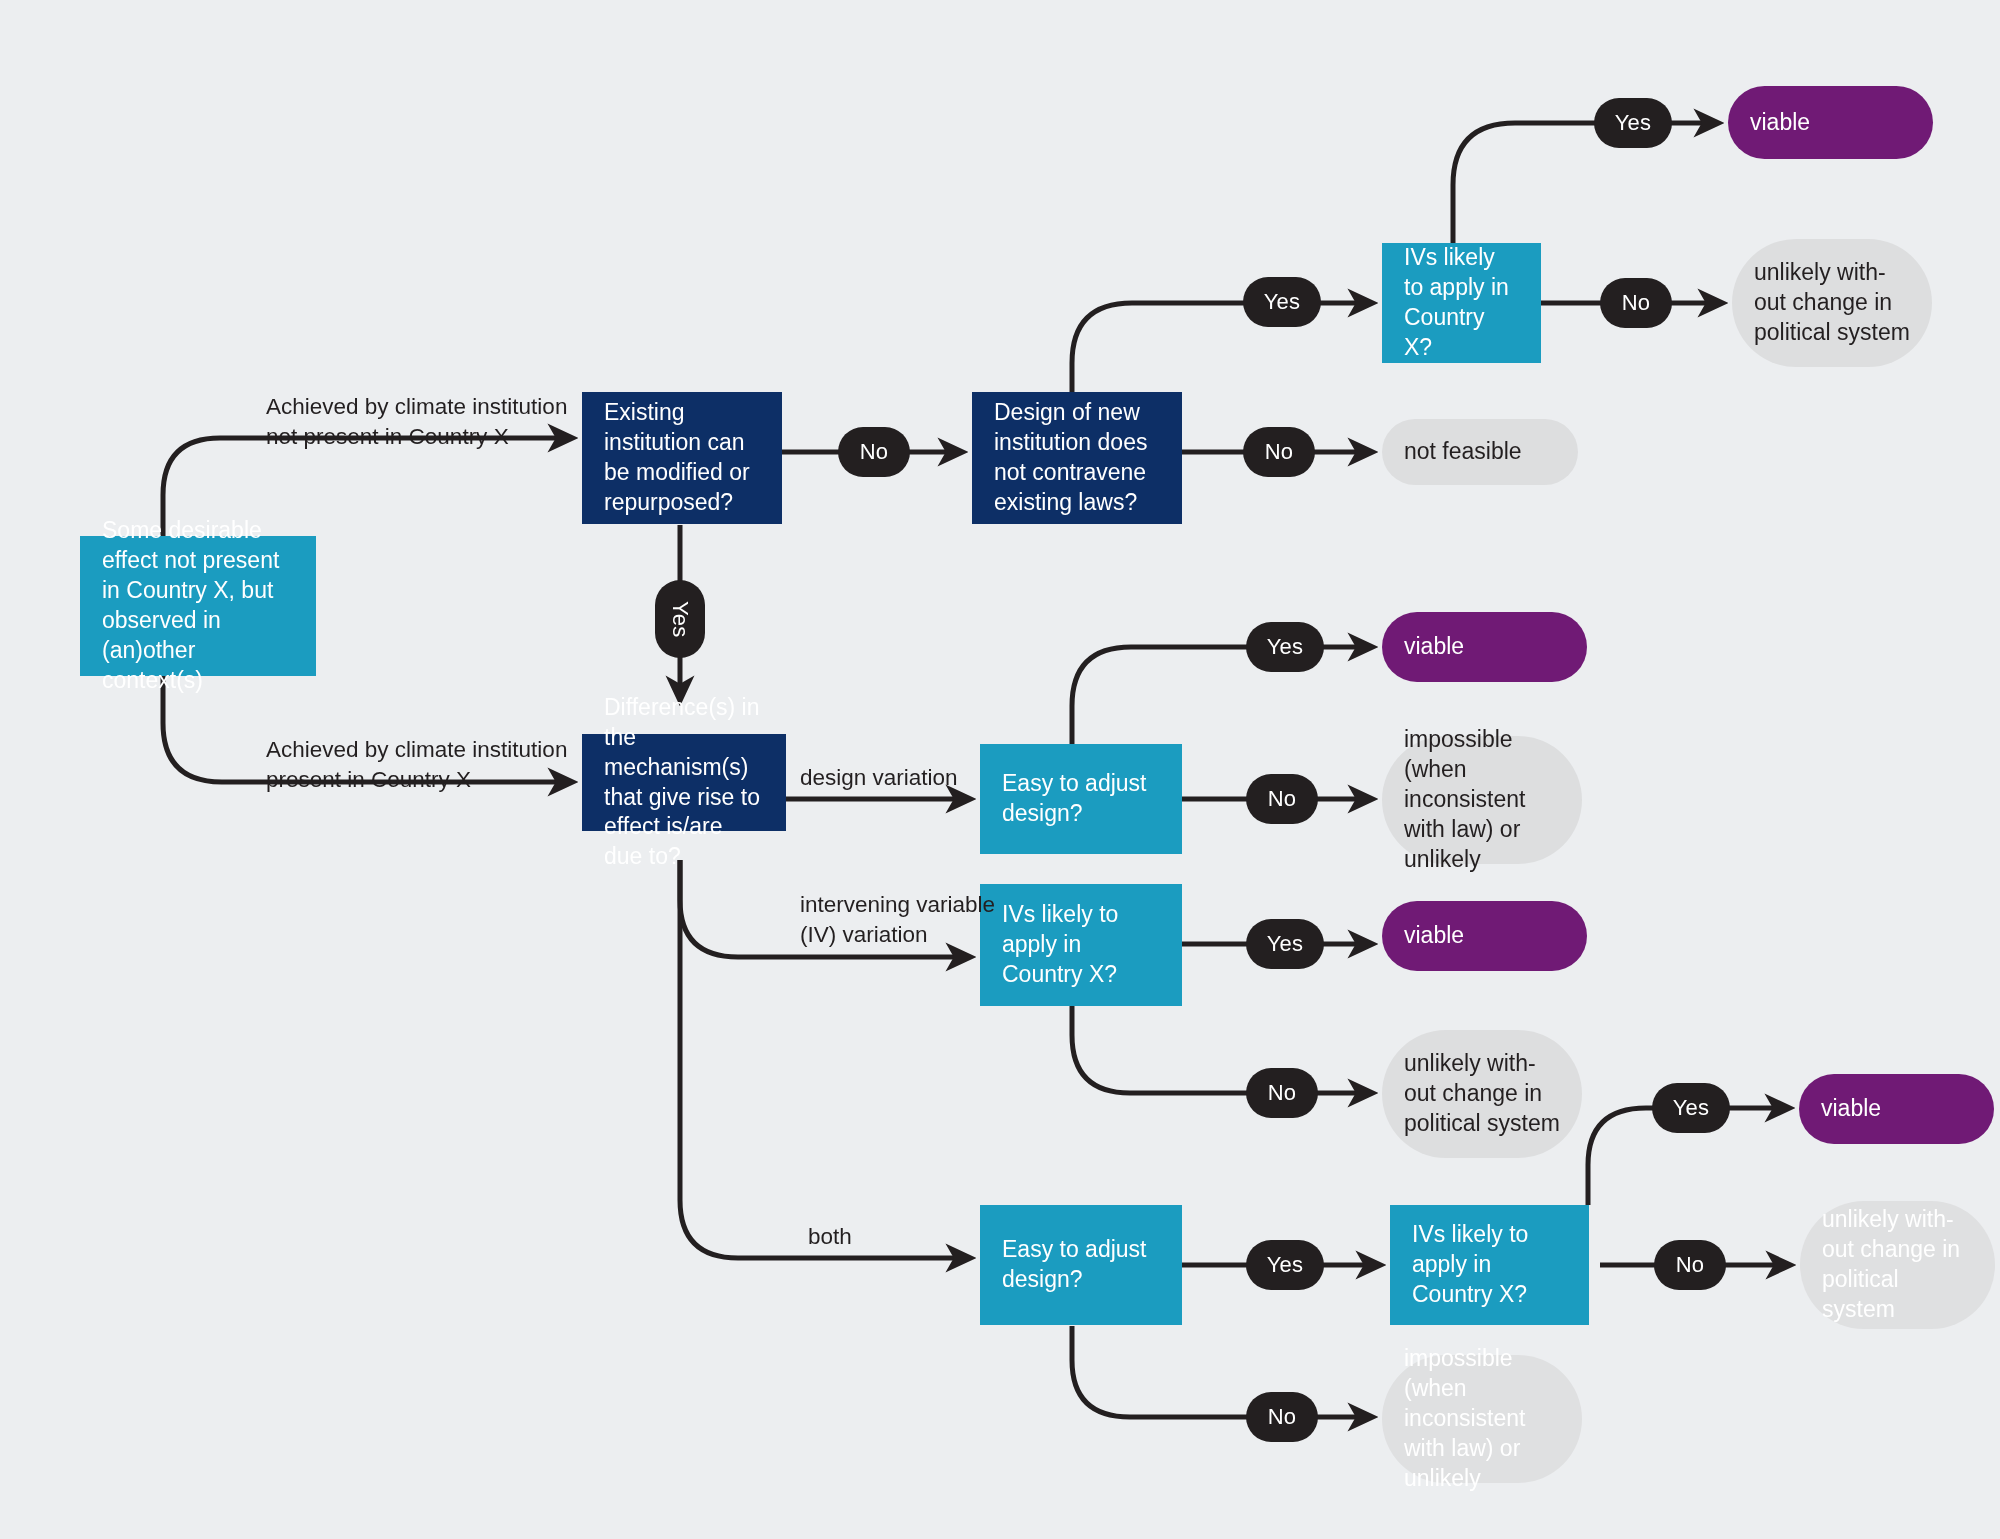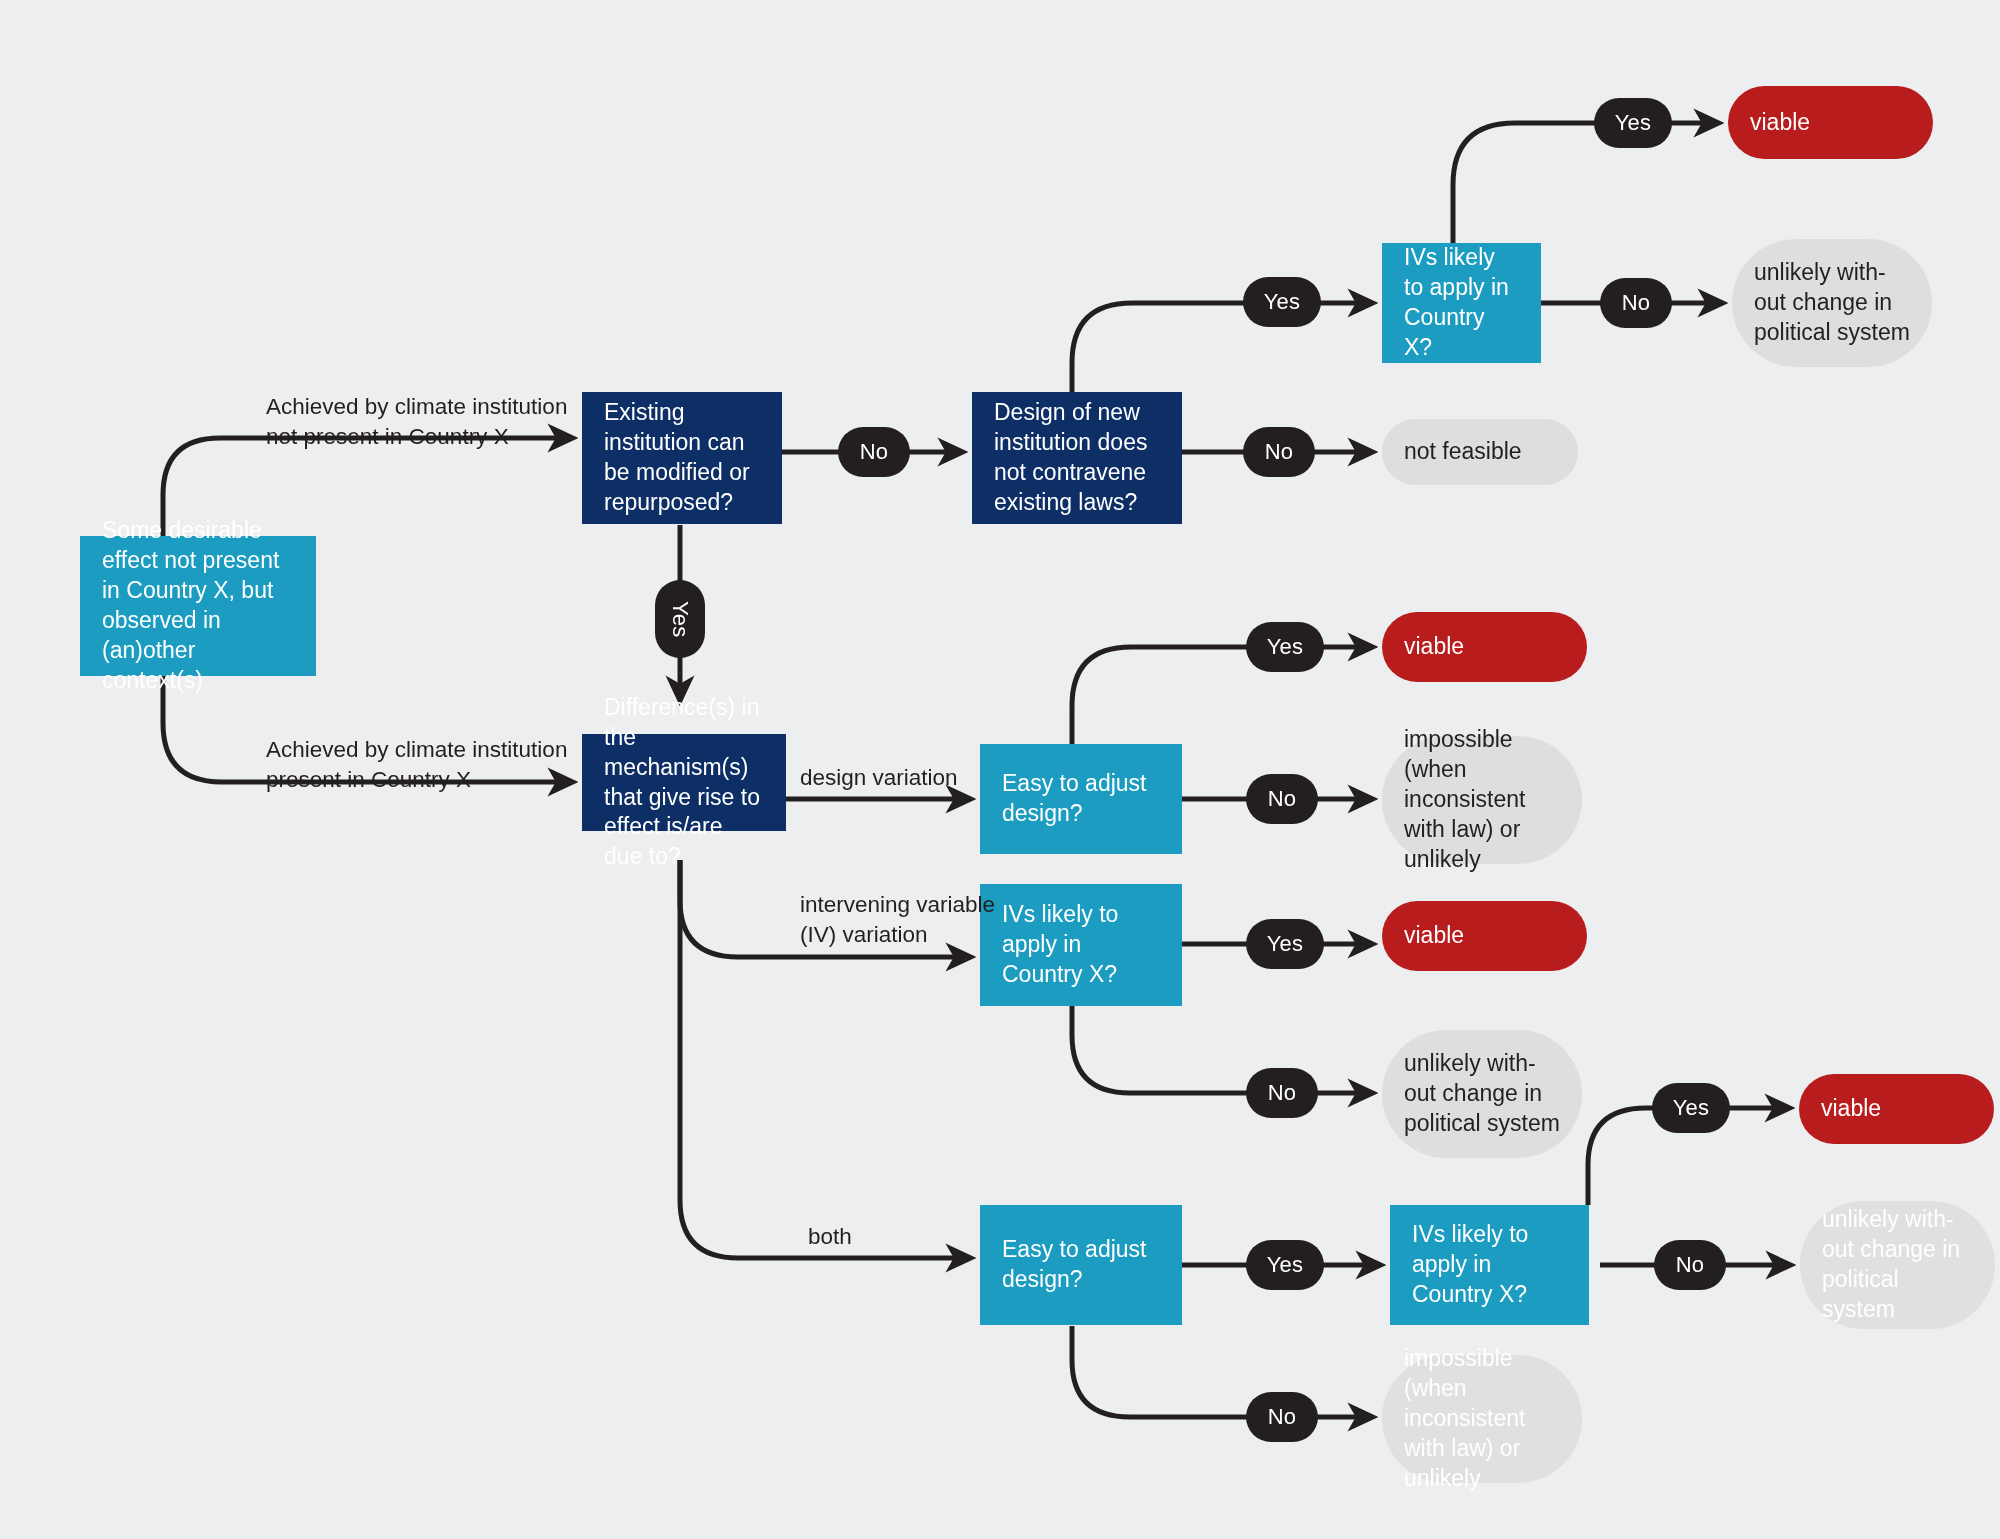--- a/index.html
+++ b/index.html
@@ -45,21 +45,21 @@
     color: #ffffff;
     font-size: 23px;
   }
   .box-navy {
     background: #0d2f66;
     color: #ffffff;
     font-size: 23px;
     justify-content: flex-end;
   }
   .pill-green {
-    background: #b91c1c;
+    background: #701a75;
     color: #ffffff;
     font-size: 23px;
     border-radius: 999px;
   }
   .pill-gray {
     background: #dddedf;
     color: #231f20;
     font-size: 23px;
     border-radius: 64px;
   }

